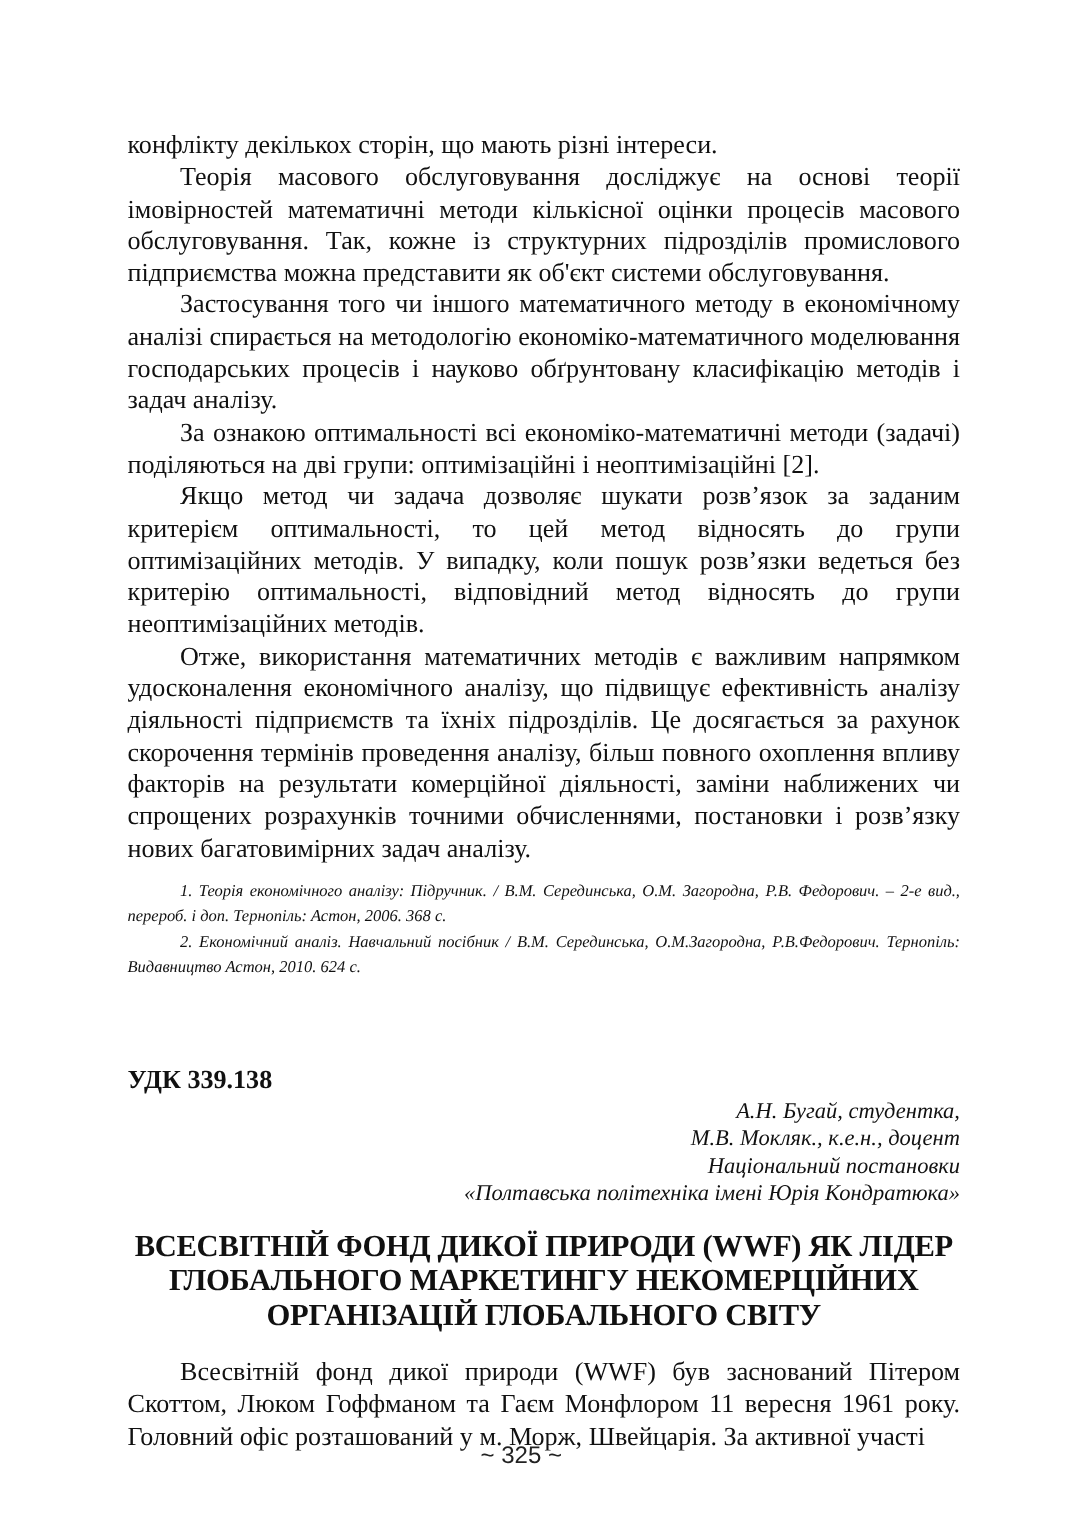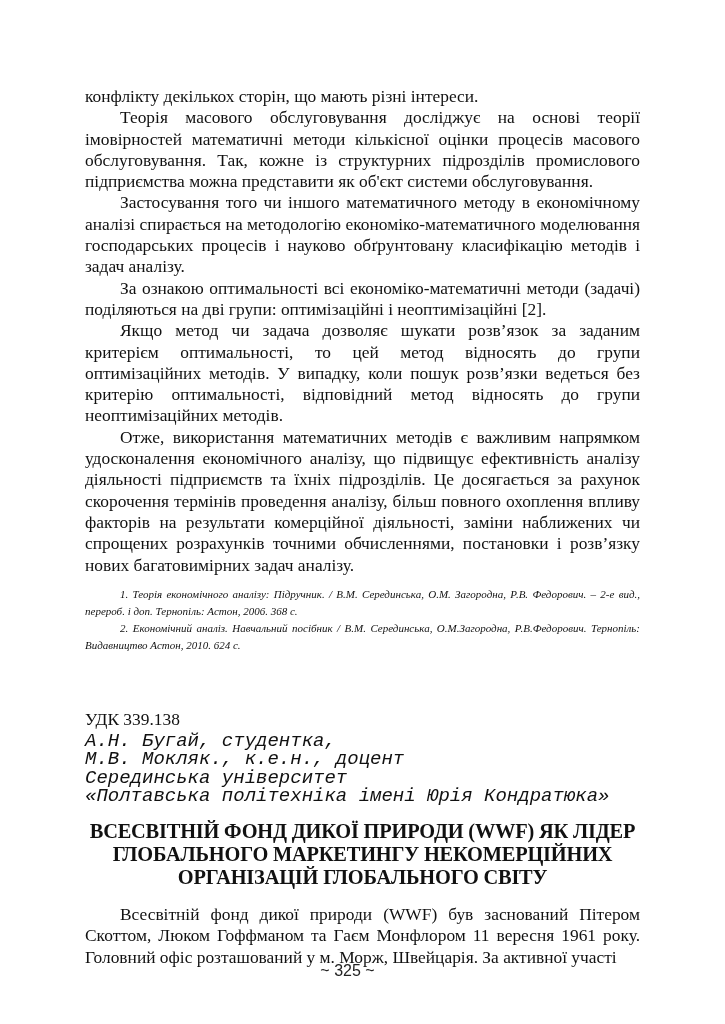--- a/index.html
+++ b/index.html
@@ -43,32 +43,31 @@
   .ref-item {
     font-style: italic;
     font-size: 11px;
     line-height: 17.2px;
     text-align: justify;
     text-indent: 35px;
     margin: 0;
   }
   .udc {
     margin-top: 54px;
-    font-weight: normal;
+    font-weight: bold;
     font-size: 17.4px;
     line-height: 21px;
     margin-bottom: 0;
   }
   .authors {
     margin-top: 2px;
-    text-align: left;
+    text-align: right;
     font-style: italic;
-    font-size: 19px;
+    font-size: 15px;
     line-height: 18.6px;
-    font-family: Liberation Mono, monospace;
   }
   .authors div {
     margin: 0;
   }
   .title {
     margin-top: 14px;
     text-align: center;
     font-weight: bold;
     font-size: 20.4px;
     line-height: 23px;
@@ -107,21 +106,21 @@
   <div class="refs">
     <p class="ref-item">1. Теорія економічного аналізу: Підручник. / В.М. Серединська, О.М. Загородна, Р.В. Федорович. – 2-е вид., перероб. і доп. Тернопіль: Астон, 2006. 368 с.</p>
     <p class="ref-item">2. Економічний аналіз. Навчальний посібник / В.М. Серединська, О.М.Загородна, Р.В.Федорович. Тернопіль: Видавництво Астон, 2010. 624 с.</p>
   </div>
 
   <p class="udc">УДК 339.138</p>
 
   <div class="authors">
     <div>А.Н. Бугай, студентка,</div>
     <div>М.В. Мокляк., к.е.н., доцент</div>
-    <div>Серединська університет</div>
+    <div>Національний постановки</div>
     <div>«Полтавська політехніка імені Юрія Кондратюка»</div>
   </div>
 
   <div class="title">
     <div>ВСЕСВІТНІЙ ФОНД ДИКОЇ ПРИРОДИ (WWF) ЯК ЛІДЕР</div>
     <div>ГЛОБАЛЬНОГО МАРКЕТИНГУ НЕКОМЕРЦІЙНИХ</div>
     <div>ОРГАНІЗАЦІЙ ГЛОБАЛЬНОГО СВІТУ</div>
   </div>
 
   <div class="body2">

